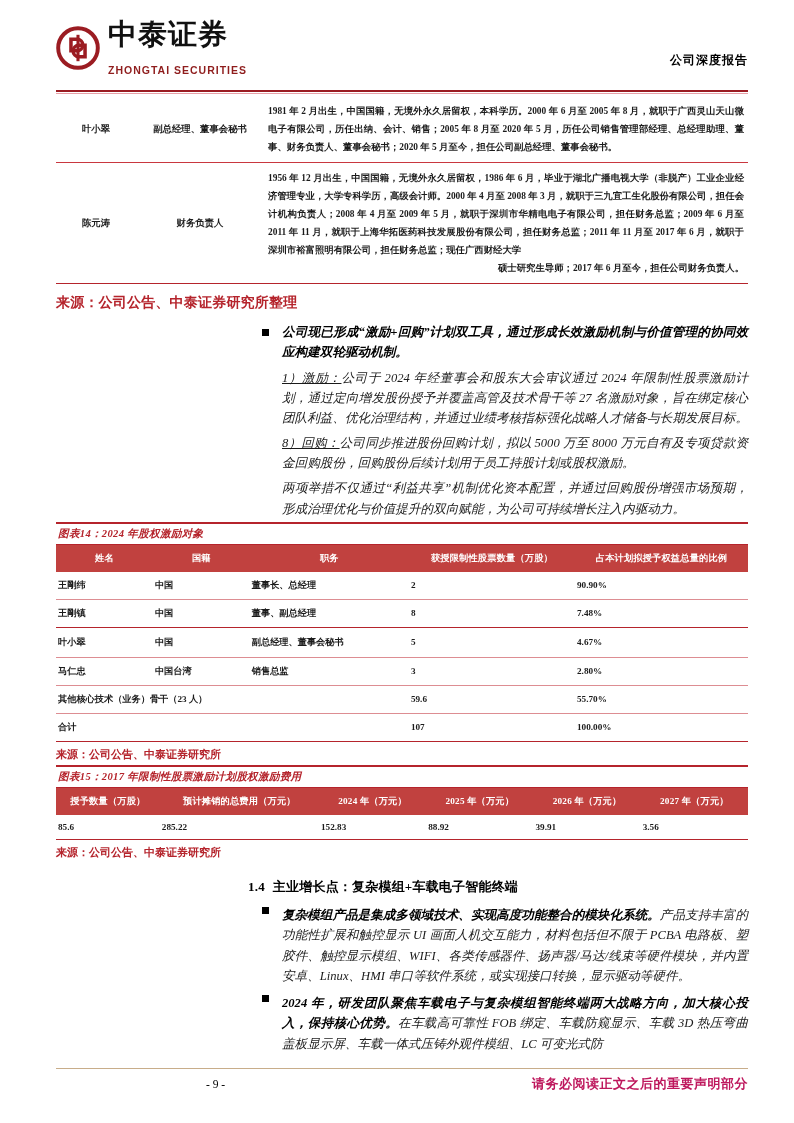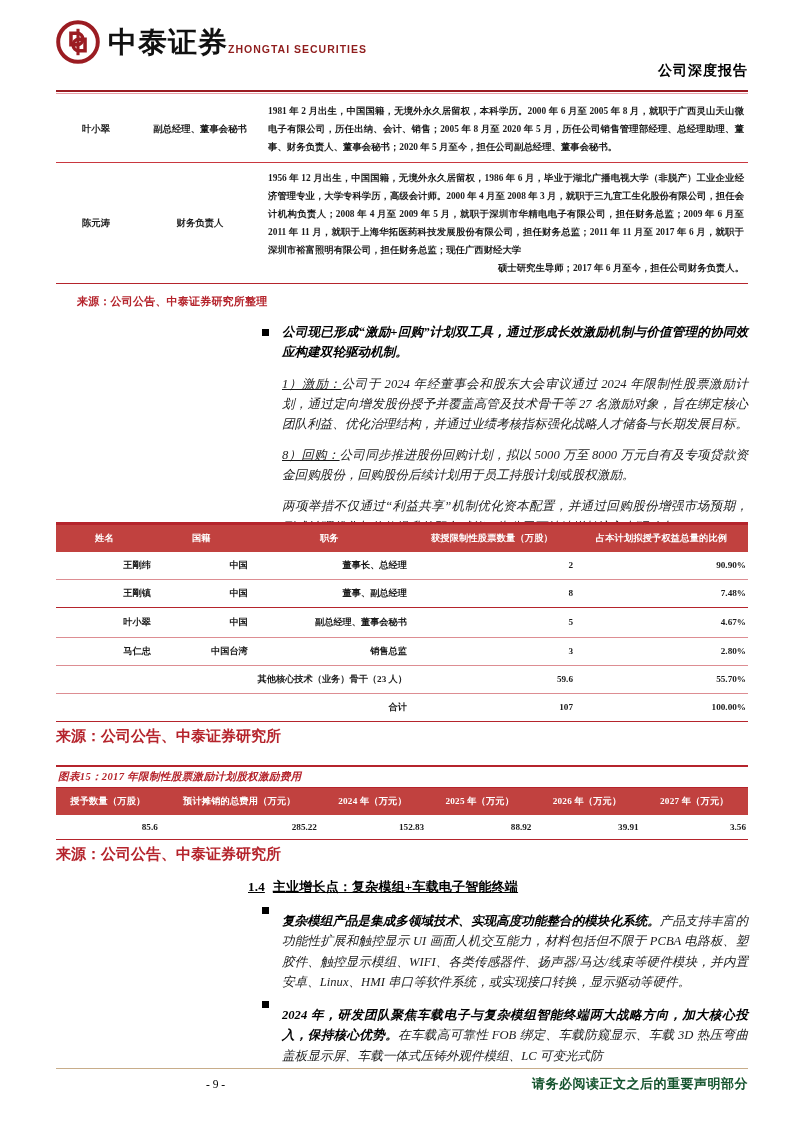--- a/index.html
+++ b/index.html
@@ -30,40 +30,40 @@
     height: 68px;
   }
   .logo-wrap {
     position: absolute;
     left: 0; top: 0;
     display: flex;
     align-items: center;
     gap: 8px;
   }
   .logo-mark { width: 44px; height: 44px; display:block; }
-  .logo-text-block { display:flex; flex-direction: row; line-height:1; }
+  .logo-text-block { display:flex; flex-direction: column; line-height:1; }
   .logo-cn {
     font-family: "Liberation Sans", "DejaVu Sans", sans-serif;
     font-weight: 700;
     font-size: 29px;
     letter-spacing: 1px;
     color: #111;
   }
   .logo-en {
     font-family: "Liberation Sans", "DejaVu Sans", sans-serif;
     font-weight: 700;
     font-size: 10.5px;
     letter-spacing: 1.0px;
     color: #8f1d1d;
     margin-top: 16px;
   }
   .header-right {
     position: absolute;
-    right: 0; top: 42px;
-    font-size: 14px;
+    right: 0; top: 32px;
+    font-size: 12px;
     font-weight: 700;
     letter-spacing: 1px;
     color: #000;
   }
   .header-rule {
     position: absolute;
     top: 90px; left: 56px; right: 46px;
     height: 3px;
   }
   .header-rule .r1 { height: 1.6px; background: #9b1c22; }
@@ -85,26 +85,25 @@
     font-weight: 700;
   }
   .bio-table tr { border-bottom: 1.1px solid #c9373f; }
   .bio-table tr:last-child { border-bottom: 1.3px solid #b5242c; }
   .bio-name { width: 72px; text-align: center; white-space: nowrap; }
   .bio-role { width: 120px; text-align: center; }
   .bio-desc { text-align: justify; padding-left: 8px; padding-right: 4px; }
   .bio-desc .lastline { display:block; text-align:right; }
 
   .src-line {
-    font-size: 11px;
+    font-size: 14px;
     color: #b5242c;
     font-weight: 700;
     letter-spacing: .2px;
     font-family: Liberation Mono, monospace;
-    margin-left: 21px;
   }
   .src-top {
     position: absolute;
     top: 294px; left: 56px;
   }
 
   
   .bullet-block {
     position: absolute;
     top: 322px; left: 262px; width: 486px;
@@ -123,21 +122,21 @@
     font-size: 12.6px;
     line-height: 1.62;
     text-align: justify;
     color: #000;
   }
   .b-para {
     font-size: 12.6px;
     line-height: 1.60;
     text-align: justify;
     color: #1a1a1a;
-    margin-top: 11px;
+    margin-top: 5px;
   }
   .u-lead { text-decoration: underline; font-weight: 400; }
 
   
   .exhibit { position: absolute; left: 56px; width: 692px; }
   .ex-title-rule { height: 1.6px; background: #b5242c; }
   .ex-title {
     font-size: 10.6px;
     font-weight: 700;
     color: #b5242c;
@@ -158,45 +157,44 @@
     color: #fff;
     font-size: 9.2px;
     font-weight: 700;
     padding: 7px 2px;
     text-align: center;
     letter-spacing: .2px;
     border: none;
   }
   table.dt tbody td {
     font-size: 9.2px;
-    text-align: right;
+    text-align: left;
     padding: 7px 2px;
     color: #1b1b1b;
     font-weight: 700;
     border-bottom: 1px solid #dd8d92;
   }
   table.dt tbody tr.thick td { border-bottom: 1.2px solid #b5242c; }
   table.dt tbody tr:last-child td { border-bottom: 1.3px solid #b5242c; }
   .ex-src {
-    font-size: 15px;
+    font-size: 11px;
     color: #b5242c;
     font-weight: 700;
     padding-top: 5px;
     font-family: "Liberation Serif","DejaVu Serif",serif;
   }
 
   
   .sec-head {
     position: absolute;
     left: 248px;
     font-size: 13px;
     font-weight: 700;
     color: #000;
     letter-spacing: .2px;
-    text-decoration: underline;
   }
   .sec-num { margin-right: 8px; }
 
   .bullet-block2 { position: absolute; left: 262px; width: 486px; }
 
   
   .footer-rule {
     position: absolute;
     left: 56px; right: 46px; top: 1068px;
     height: 1.4px;
@@ -211,21 +209,21 @@
   }
   .foot-page {
     font-size: 11.5px;
     color: #000;
     margin-left: 150px;
     font-family: "Liberation Serif","DejaVu Serif",serif;
   }
   .foot-note {
     font-size: 13px;
     font-weight: 700;
-    color: #14532d;
+    color: #be185d;
     letter-spacing: .5px;
     text-align: right;
   }
 </style>
 </head>
 <body>
 
 <div class="page">
 
   <div class="header">
@@ -278,20 +276,21 @@
         <div class="b-para">
           <span class="u-lead">8）回购：</span><span>公司同步推进股份回购计划，拟以 5000 万至 8000 万元自有及专项贷款资金回购股份，回购股份后续计划用于员工持股计划或股权激励。</span>
         </div>
         <div class="b-para">两项举措不仅通过“利益共享”机制优化资本配置，并通过回购股份增强市场预期，形成治理优化与价值提升的双向赋能，为公司可持续增长注入内驱动力。</div>
       </div>
     </div>
   </div>
 
   <div class="exhibit" style="top:522px;">
     <div class="ex-title-rule"></div>
+    <div class="ex-title">图表14：2024 年股权激励对象</div>
     <div class="ex-title-under"></div>
     <table class="dt">
       <thead>
         <tr>
           <th style="width:14%">姓名</th>
           <th style="width:14%">国籍</th>
           <th style="width:23%">职务</th>
           <th style="width:24%">获授限制性股票数量（万股）</th>
           <th style="width:25%">占本计划拟授予权益总量的比例</th>
         </tr>

